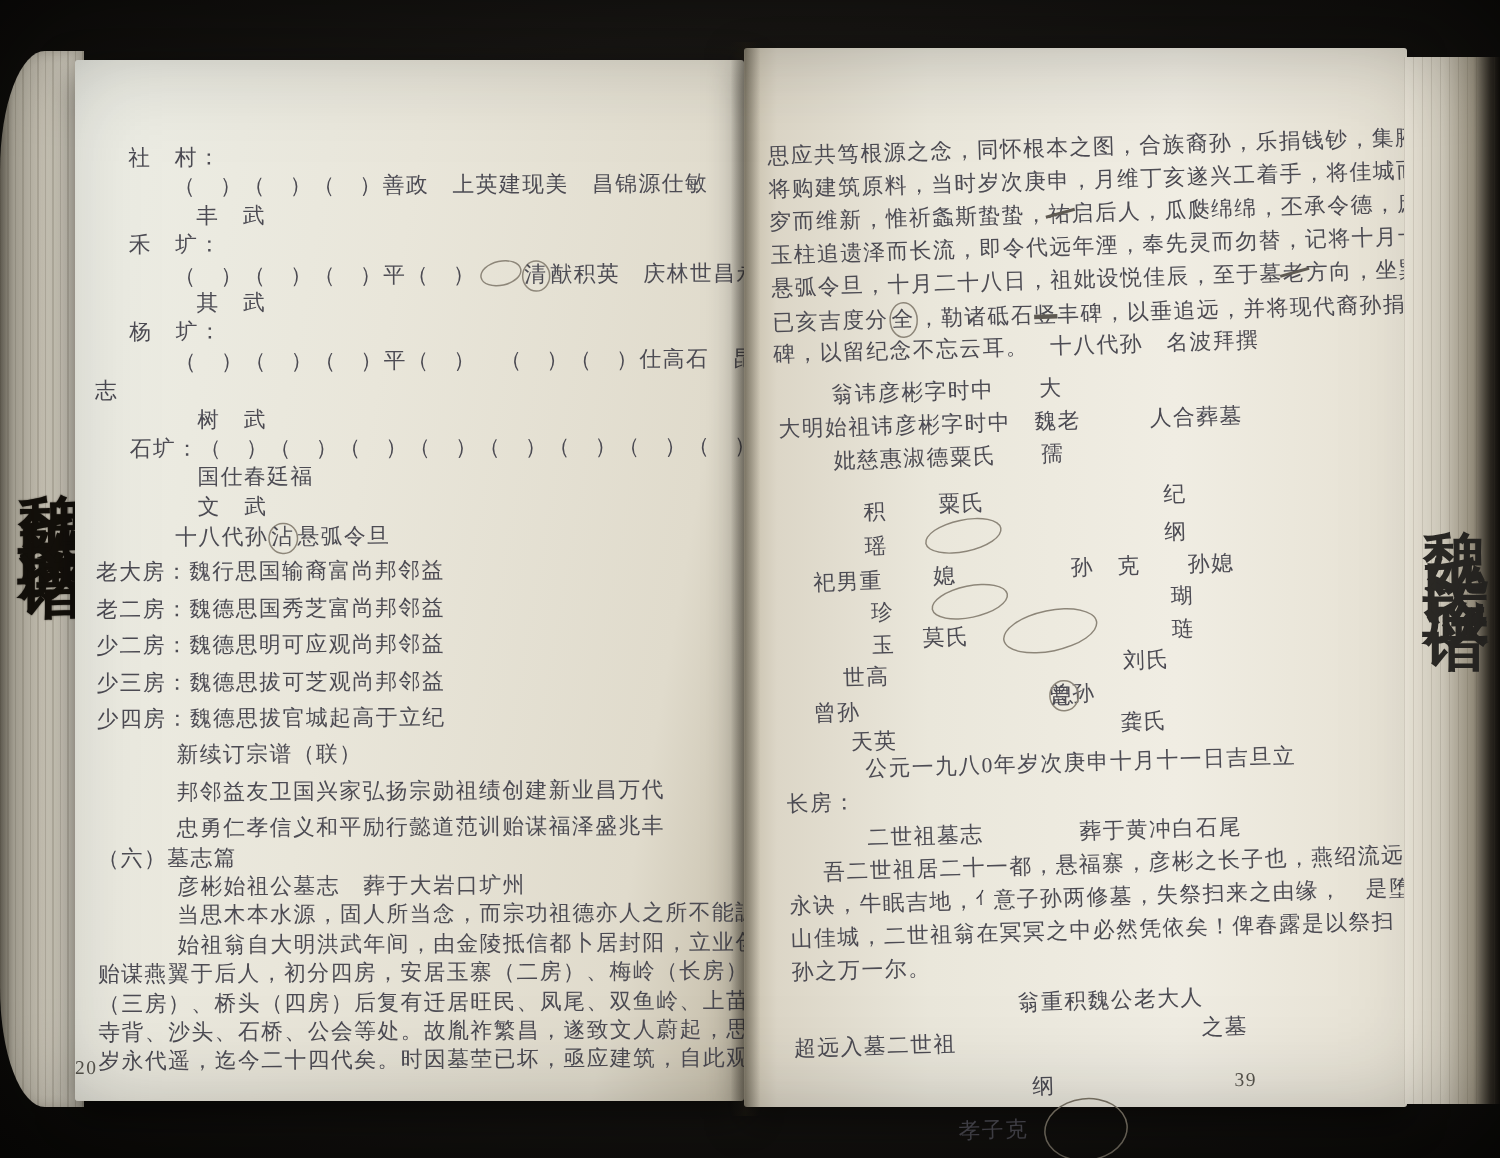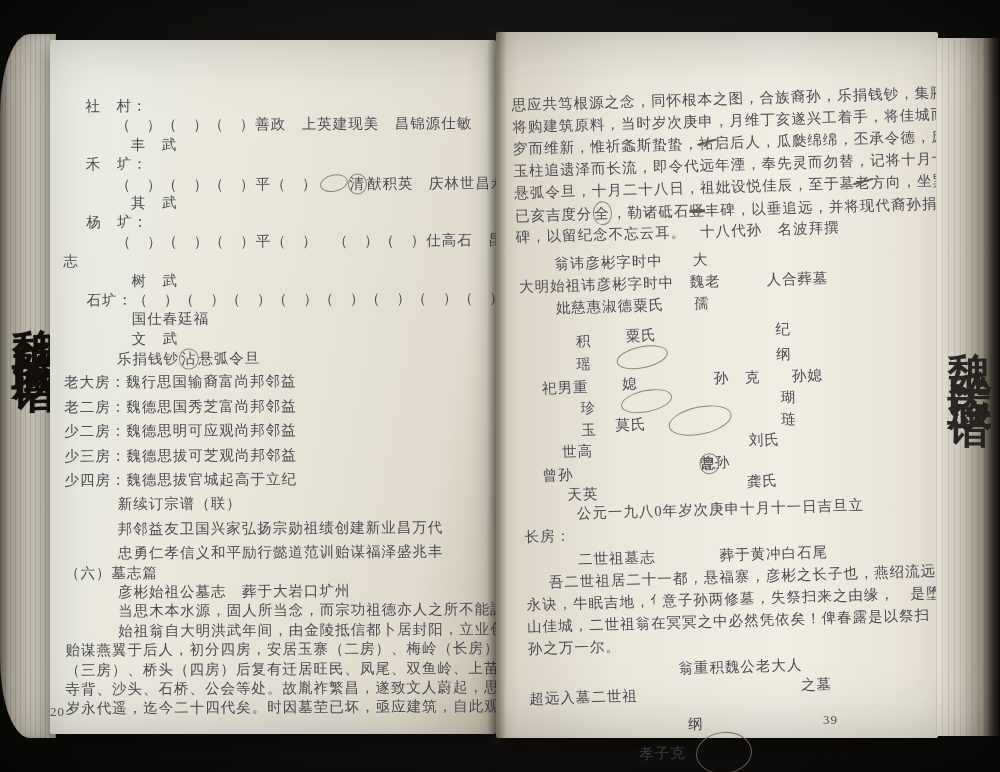--- a/index.html
+++ b/index.html
@@ -99,21 +99,21 @@
         <div class="line i1">禾　圹：</div>
         <div class="line i2"><span>（　）（　）（　）平（　）</span><span class="oval-sm"></span><span class="circled">清</span><span>猷积英　庆林世昌永</span></div>
         <div class="line i3">其　武</div>
         <div class="line i1">杨　圹：</div>
         <div class="line i2">（　）（　）（　）平（　）　（　）（　）仕高石　昆意戊敏</div>
         <div class="line">志</div>
         <div class="line i3">树　武</div>
         <div class="line i1">石圹：（　）（　）（　）（　）（　）（　）（　）（　）（　）（　）</div>
         <div class="line i3">国仕春廷福</div>
         <div class="line i3">文　武</div>
-        <div class="line i2"><span>乐捐钱钞</span><span class="circled">沾</span><span>悬弧令旦</span></div>
+        <div class="line i2"><span>十八代孙</span><span class="circled">沾</span><span>悬弧令旦</span></div>
         <div class="line sp24">老大房：魏行思国输裔富尚邦邻益</div>
         <div class="line sp24">老二房：魏德思国秀芝富尚邦邻益</div>
         <div class="line sp24">少二房：魏德思明可应观尚邦邻益</div>
         <div class="line sp24">少三房：魏德思拔可芝观尚邦邻益</div>
         <div class="line sp24">少四房：魏德思拔官城起高于立纪</div>
         <div class="line i2 sp24">新续订宗谱（联）</div>
         <div class="line i2 sp24">邦邻益友卫国兴家弘扬宗勋祖绩创建新业昌万代</div>
         <div class="line i2 sp24">忠勇仁孝信义和平励行懿道范训贻谋福泽盛兆丰</div>
         <div class="line">（六）墓志篇</div>
         <div class="line i2">彦彬始祖公墓志　葬于大岩口圹州</div>

